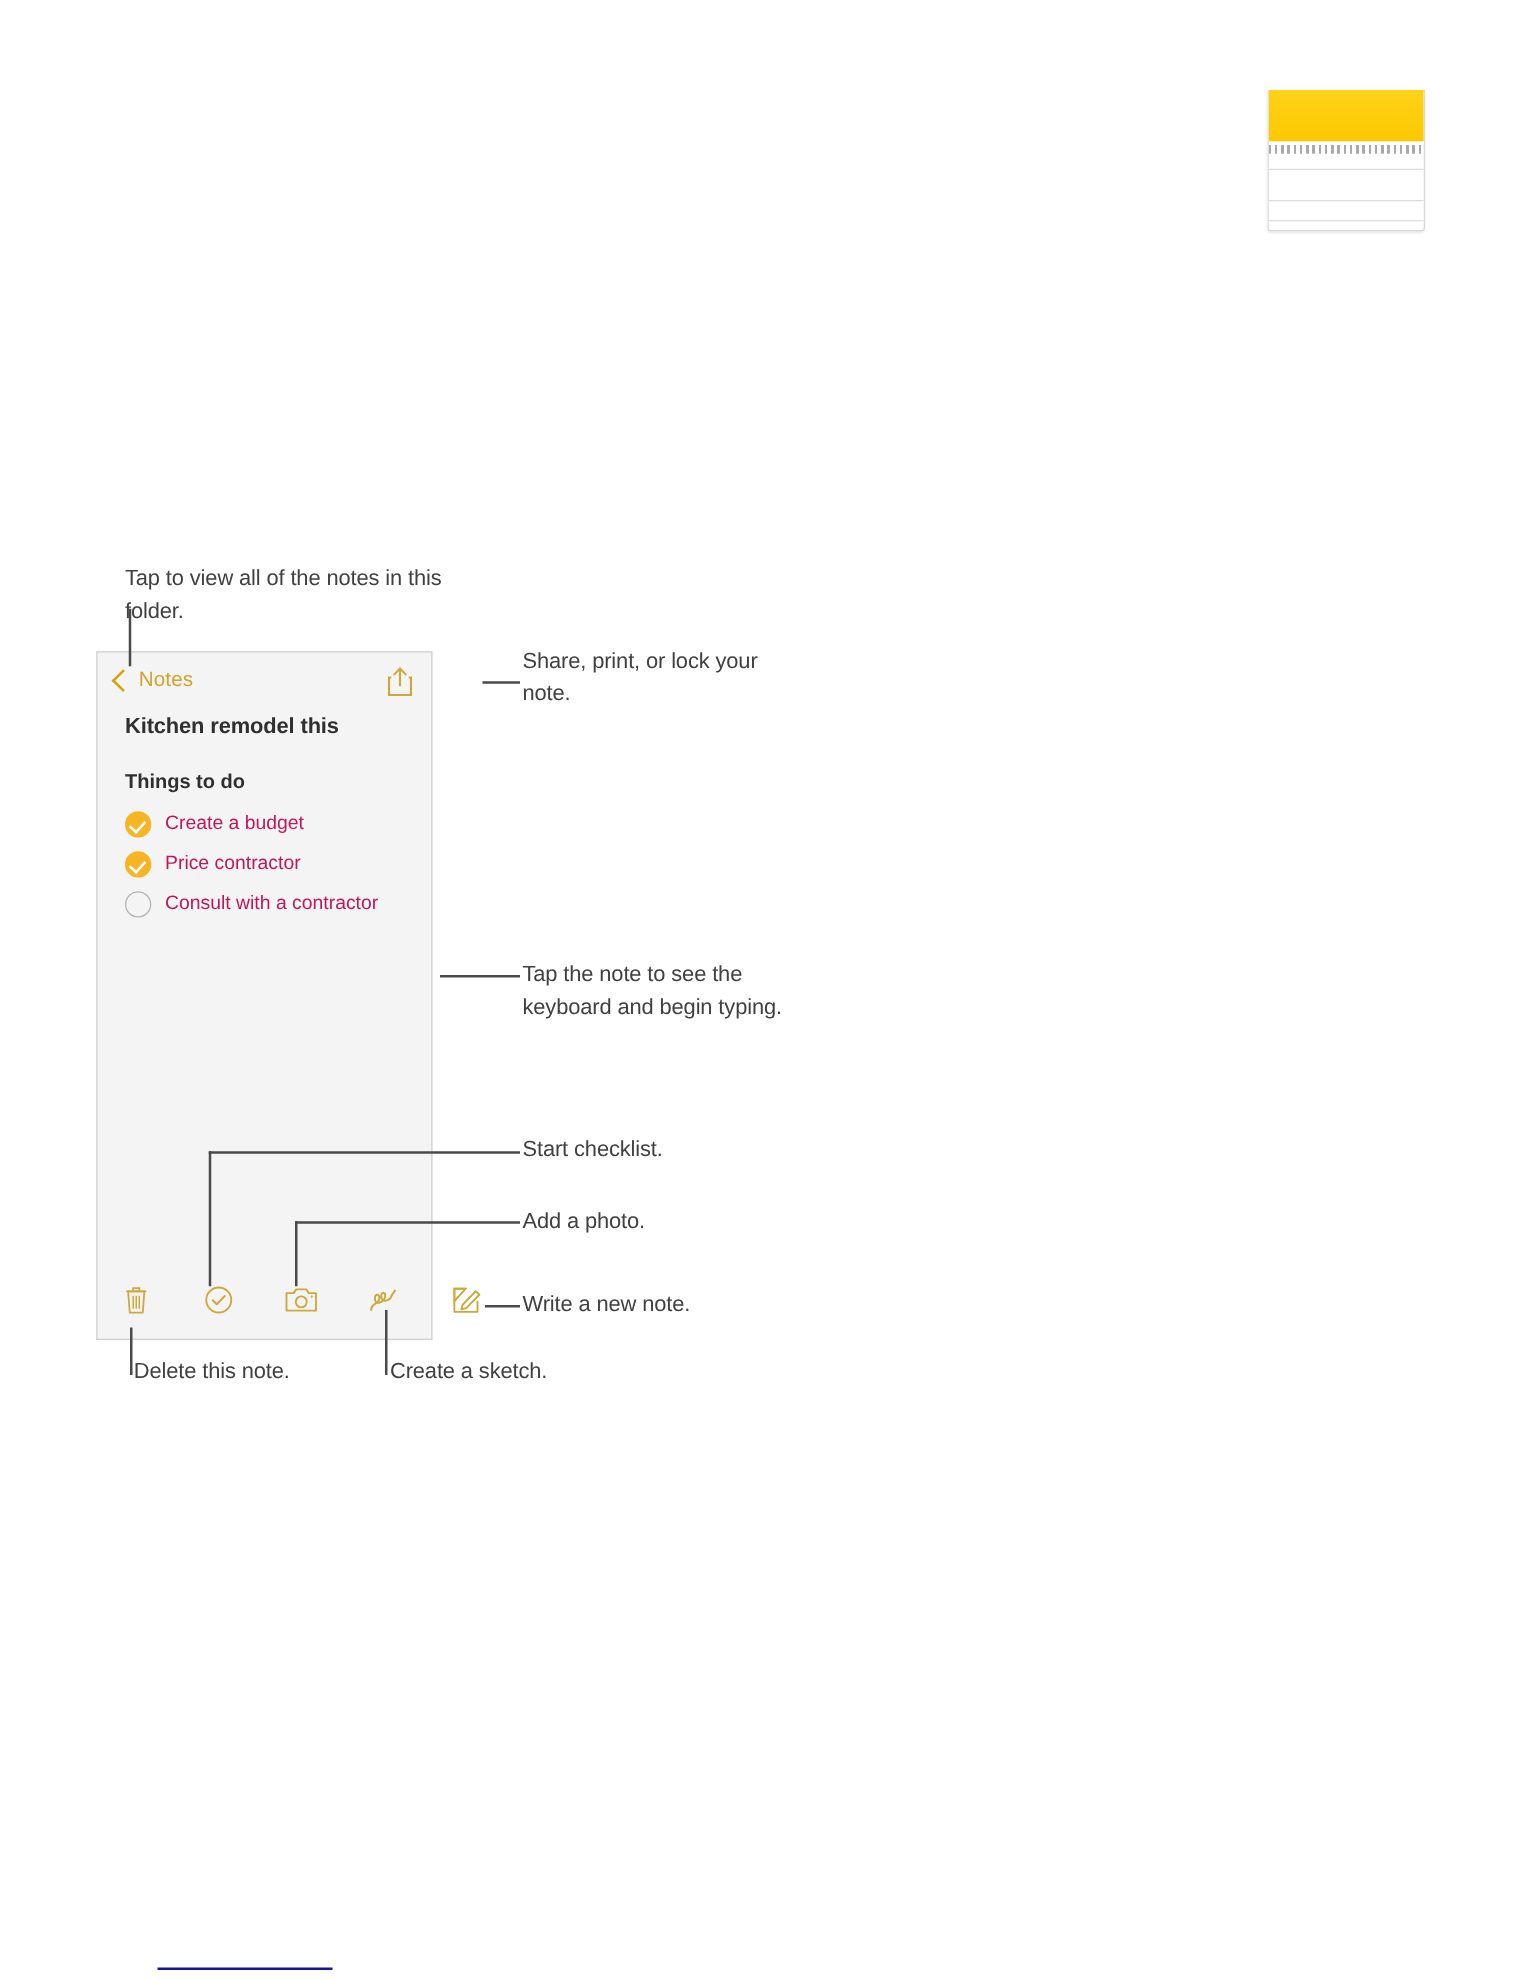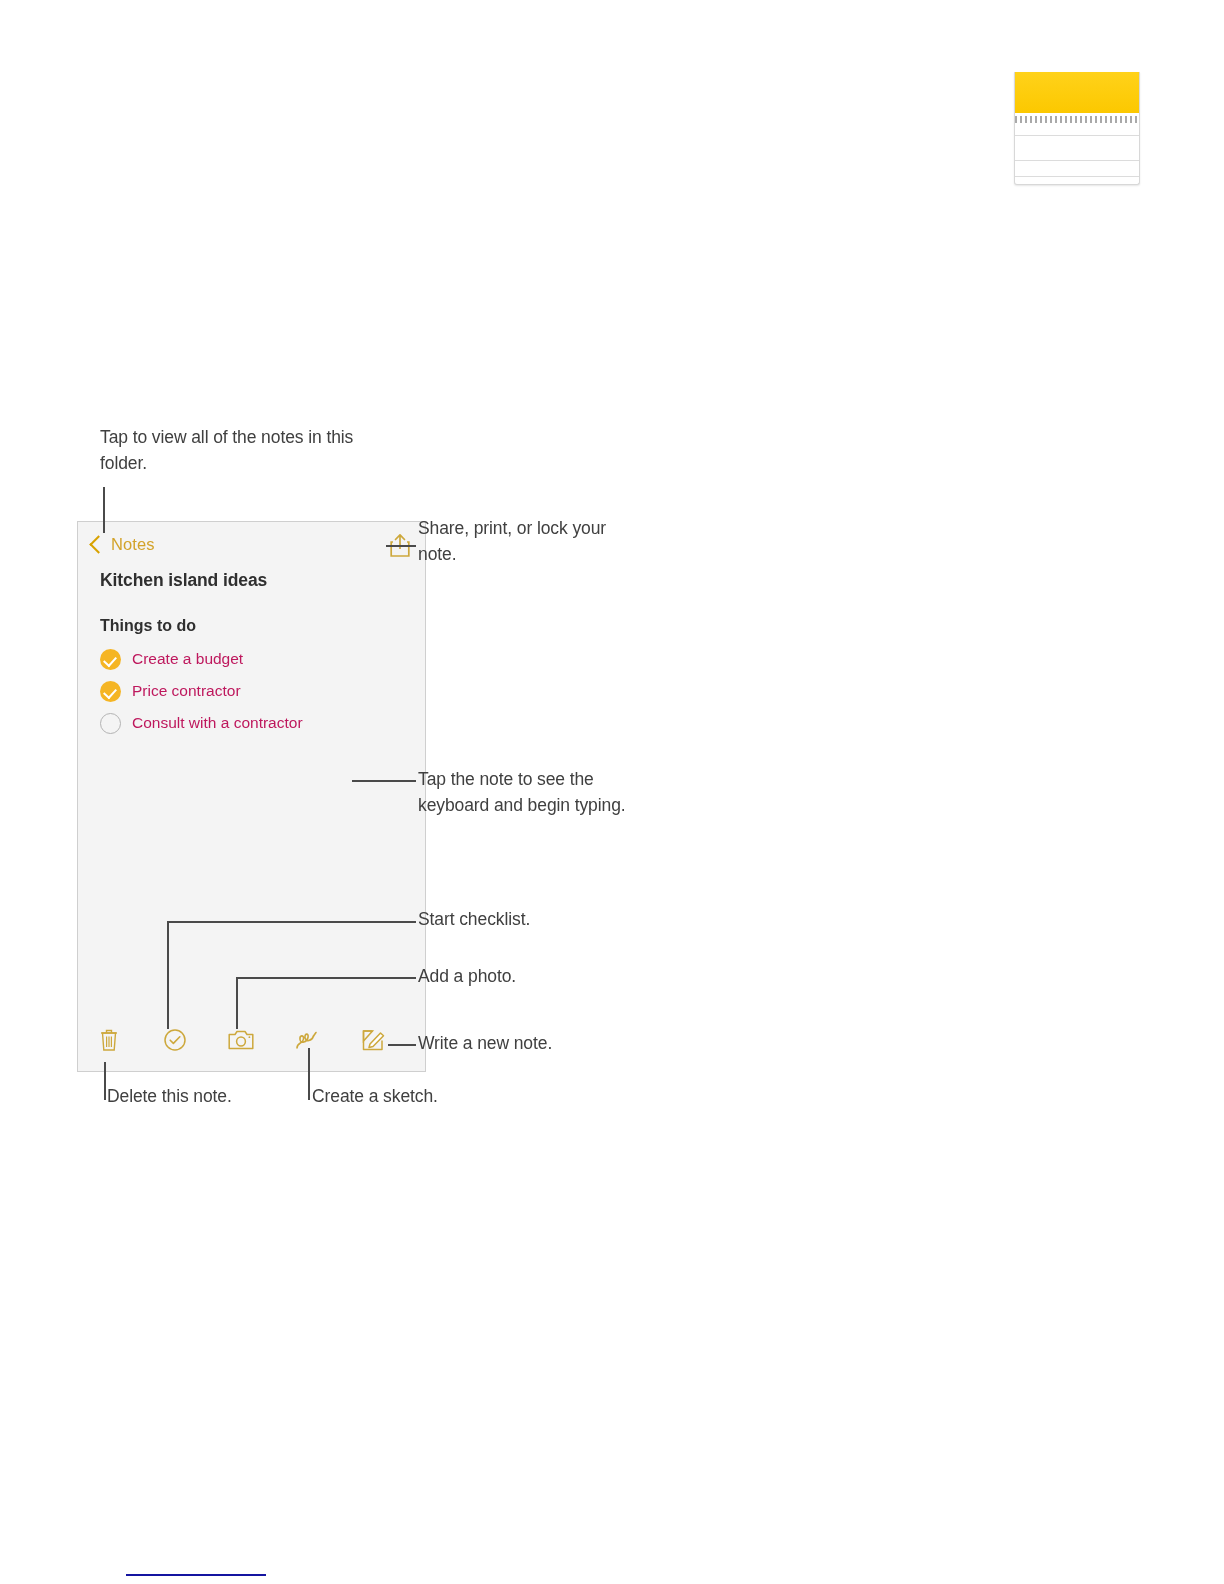--- a/index.html
+++ b/index.html
@@ -61,21 +61,21 @@
   }
   .app-icon-rule.r1 { top: 63px; }
   .app-icon-rule.r2 { top: 88px; }
   .app-icon-rule.r3 { top: 104px; }
 
   
   .mockup {
     position: absolute;
     left: 77px;
     top: 521px;
-    width: 349px;
+    width: 269px;
     height: 551px;
     background: #f4f4f4;
     border: 1px solid #cfcfcf;
     box-sizing: border-box;
   }
   .mock-navbar {
     position: absolute;
     left: 0; top: 0;
     width: 100%;
     height: 45px;
@@ -193,21 +193,21 @@
 
   
   .caption {
     position: absolute;
     font-size: 17.5px;
     line-height: 26px;
     color: #404040;
     white-space: pre-line;
     letter-spacing: -.1px;
   }
-  .cap-folder    { left: 100px; top: 424px; width: 270px; }
+  .cap-folder    { left: 100px; top: 449px; width: 270px; }
   .cap-share     { left: 418px; top: 515px; width: 210px; }
   .cap-keyboard  { left: 418px; top: 766px; width: 215px; }
   .cap-checklist { left: 418px; top: 906px; }
   .cap-photo     { left: 418px; top: 963px; text-align: center; }
   .cap-newnote   { left: 418px; top: 1030px; }
   .cap-delete    { left: 107px; top: 1083px; }
   .cap-sketch    { left: 312px; top: 1083px; }
 
   
   .lead {
@@ -264,21 +264,21 @@
     <div>
       <svg class="share-icon" width="22" height="26" viewBox="0 0 22 26">
         <path d="M4 10 H2.2 V24 H19.8 V10 H18" fill="none" stroke="#cda83c" stroke-width="1.7"></path>
         <line x1="11" y1="3" x2="11" y2="17" stroke="#cda83c" stroke-width="1.7"></line>
         <path d="M6.5 7.5 L11 2.8 L15.5 7.5" fill="none" stroke="#cda83c" stroke-width="1.7" stroke-linecap="round" stroke-linejoin="round"></path>
       </svg>
     </div>
   </div>
 
   <div class="note-body">
-    <h1 class="note-title">Kitchen island ideas</h1>
+    <h1 class="note-title">Kitchen remodel this</h1>
 
     <h2 class="note-subhead">Things to do</h2>
 
     <ul class="checklist">
       <li class="check-item">
         <span class="check-circle done"></span>
         <span class="check-label">Create a budget</span>
       </li>
       <li class="check-item">
         <span class="check-circle done"></span>

